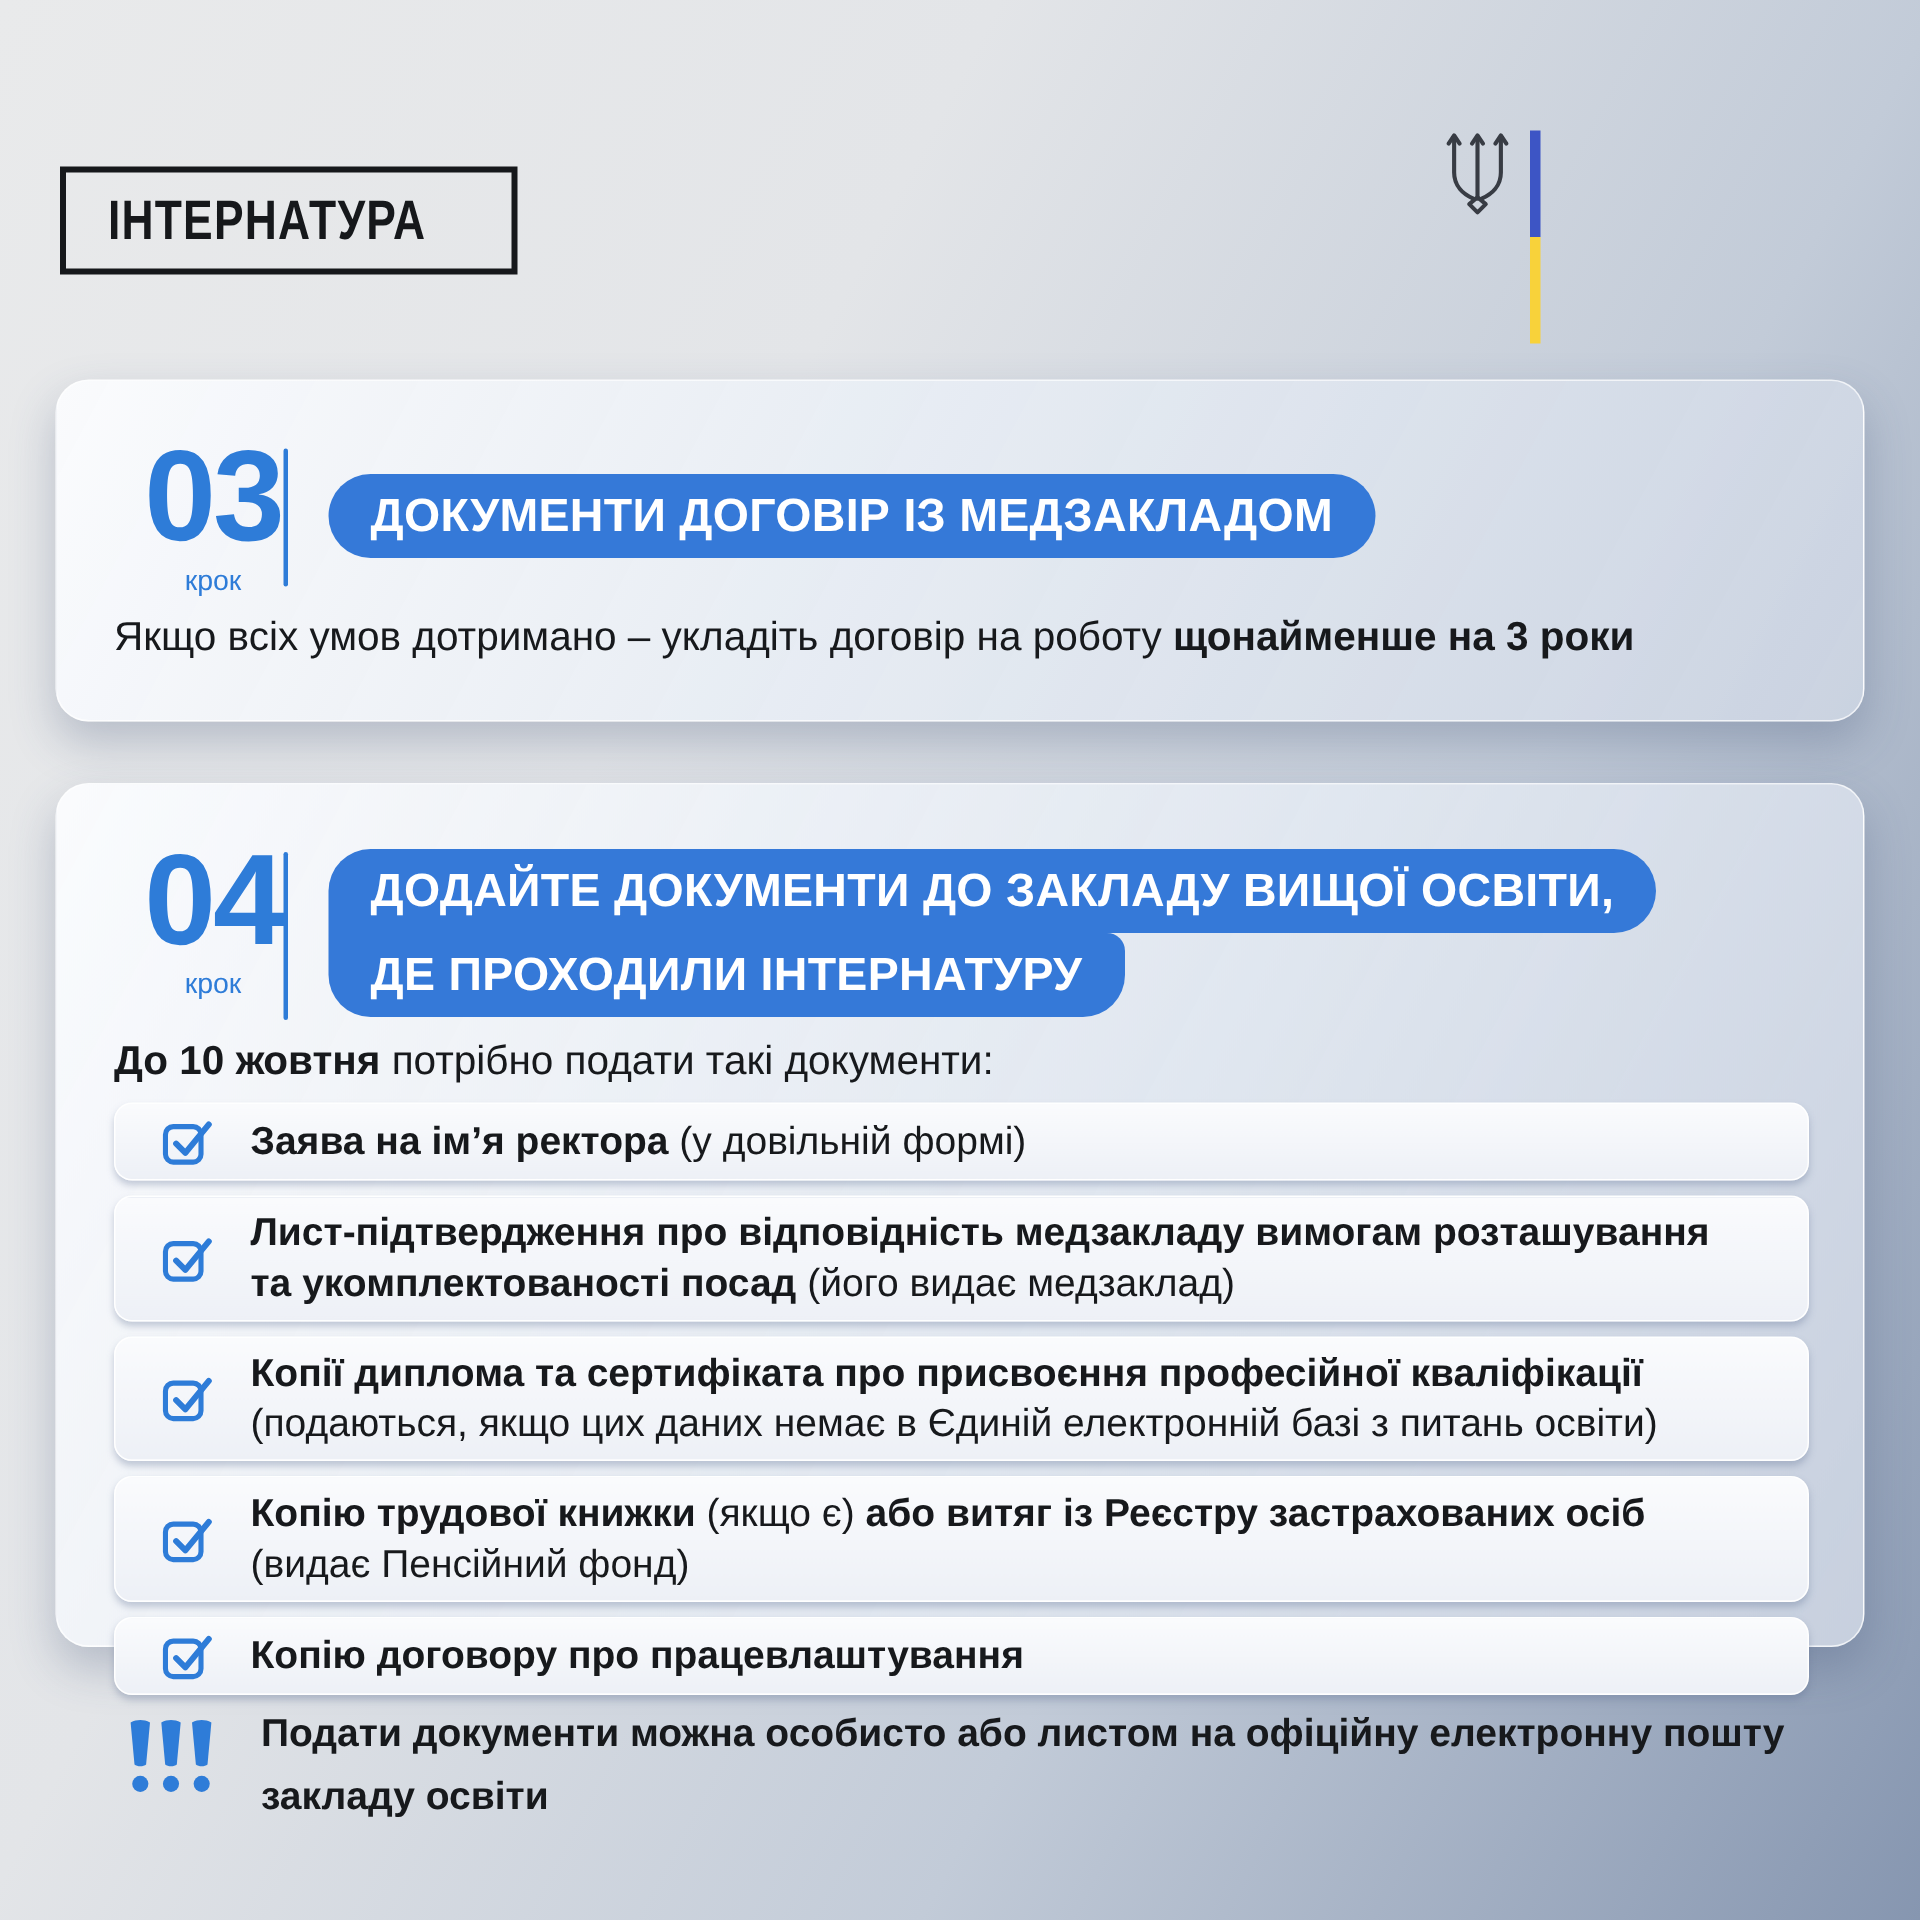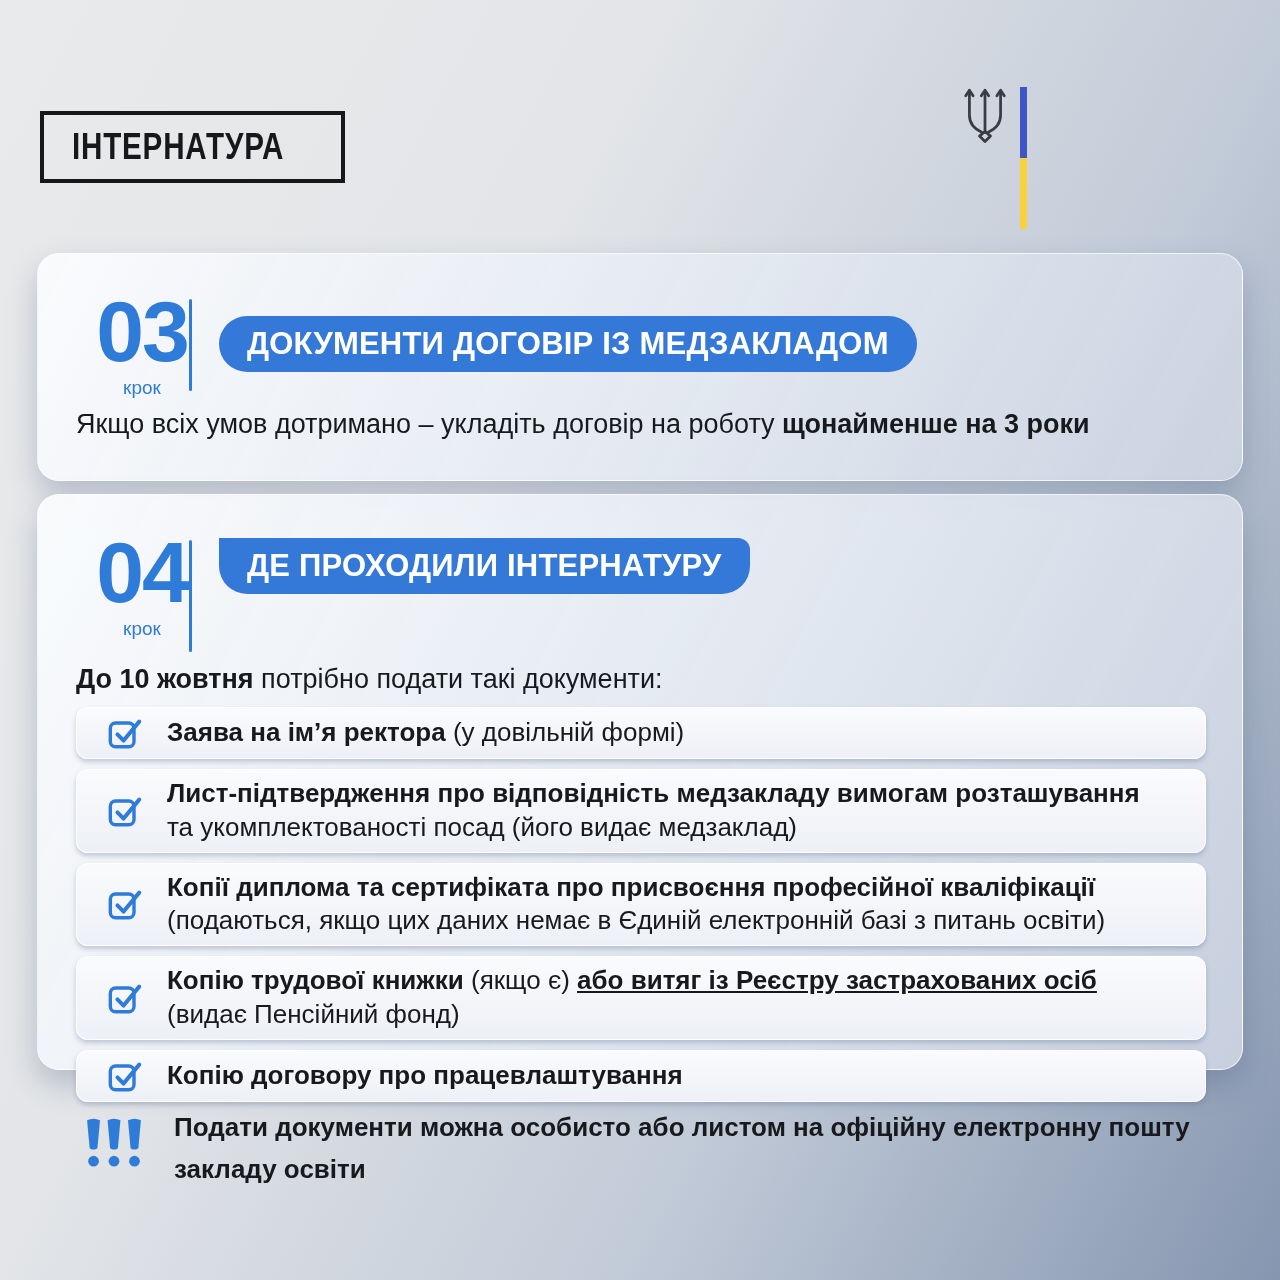--- a/index.html
+++ b/index.html
@@ -32,21 +32,21 @@
     transform:scaleX(0.7);transform-origin:left center;
   }
   
   .card{
     position:absolute;left:37px;width:1206px;border-radius:22px;box-sizing:border-box;
     background:linear-gradient(118deg,rgba(250,251,253,0.97) 0%,rgba(228,234,242,0.93) 52%,rgba(204,212,226,0.90) 100%);
     border:1px solid rgba(255,255,255,0.7);
     box-shadow:0 14px 30px rgba(60,80,115,0.28);
   }
   .card1{top:253px;height:228px;}
-  .card2{top:494px;height:576px;}
+  .card2{top:522px;height:576px;}
   .num-col{position:absolute;left:45px;top:38px;width:118px;text-align:center;}
   .step-num{font-size:86px;line-height:0.92;font-weight:700;color:#2e7cd8;letter-spacing:-2px;}
   .step-word{font-size:19px;font-weight:500;color:#2e7cd8;margin-top:6px;}
   .divider{position:absolute;left:151px;width:3px;background:#2e7cd8;border-radius:2px;}
   .card1 .divider{top:45px;height:92px;}
   .card2 .divider{top:45px;height:112px;}
   .pill-stack{position:absolute;left:181px;}
   .card1 .pill-stack{top:62px;}
   .card2 .pill-stack{top:43px;}
   .pill{
@@ -119,52 +119,53 @@
     <p class="body-text"><span style="font-weight: 400;">Якщо всіх умов дотримано – укладіть договір на роботу </span><span style="font-weight: 700;">щонайменше на 3 роки</span></p>
   </section>
 
   <section class="card card2">
     <div class="num-col">
       <div class="step-num">04</div>
       <div class="step-word">крок</div>
     </div>
     <div class="divider"></div>
     <div class="pill-stack">
+      <div class="pill pill-top">ДОДАЙТЕ ДОКУМЕНТИ ДО ЗАКЛАДУ ВИЩОЇ ОСВІТИ,</div>
       <div class="pill pill-bottom">ДЕ ПРОХОДИЛИ ІНТЕРНАТУРУ</div>
     </div>
     <p class="lead"><span style="font-weight: 700;">До 10 жовтня</span><span style="font-weight: 400;"> потрібно подати такі документи:</span></p>
 
     <div class="rows">
       <div class="row">
         <svg class="checkbox" viewBox="0 0 38 36" fill="none" stroke="#2e7cd8" stroke-linecap="round" stroke-linejoin="round">
           <rect x="3.5" y="7.5" width="25" height="25" rx="5.5" stroke-width="3.6"></rect>
           <path d="M11 19.5 l6.5 6.5 L34 6" stroke-width="4.2"></path>
         </svg>
         <div class="row-text"><span style="font-weight: 700;">Заява на ім’я ректора </span><span style="font-weight: 400;">(у довільній формі)</span></div>
       </div>
       <div class="row">
         <svg class="checkbox" viewBox="0 0 38 36" fill="none" stroke="#2e7cd8" stroke-linecap="round" stroke-linejoin="round">
           <rect x="3.5" y="7.5" width="25" height="25" rx="5.5" stroke-width="3.6"></rect>
           <path d="M11 19.5 l6.5 6.5 L34 6" stroke-width="4.2"></path>
         </svg>
-        <div class="row-text"><span style="font-weight: 700;">Лист-підтвердження про відповідність медзакладу вимогам розташування</span><br><span style="font-weight: 400;">та укомплектованості посад </span><span style="font-weight: 400;">(його видає медзаклад)</span></div>
+        <div class="row-text"><span style="font-weight: 700;">Лист-підтвердження про відповідність медзакладу вимогам розташування</span><br><span style="font-weight: 700;">та укомплектованості посад </span><span style="font-weight: 400;">(його видає медзаклад)</span></div>
       </div>
       <div class="row">
         <svg class="checkbox" viewBox="0 0 38 36" fill="none" stroke="#2e7cd8" stroke-linecap="round" stroke-linejoin="round">
           <rect x="3.5" y="7.5" width="25" height="25" rx="5.5" stroke-width="3.6"></rect>
           <path d="M11 19.5 l6.5 6.5 L34 6" stroke-width="4.2"></path>
         </svg>
         <div class="row-text"><span style="font-weight: 700;">Копії диплома та сертифіката про присвоєння професійної кваліфікації</span><br><span style="font-weight: 400;">(подаються, якщо цих даних немає в Єдиній електронній базі з питань освіти)</span></div>
       </div>
       <div class="row">
         <svg class="checkbox" viewBox="0 0 38 36" fill="none" stroke="#2e7cd8" stroke-linecap="round" stroke-linejoin="round">
           <rect x="3.5" y="7.5" width="25" height="25" rx="5.5" stroke-width="3.6"></rect>
           <path d="M11 19.5 l6.5 6.5 L34 6" stroke-width="4.2"></path>
         </svg>
-        <div class="row-text"><span style="font-weight: 700;">Копію трудової книжки </span><span style="font-weight: 400;">(якщо є) </span><span style="font-weight: 700; text-decoration: underline;">або витяг із Реєстру застрахованих осіб</span><br><span style="font-weight: 400;">(видає Пенсійний фонд)</span></div>
+        <div class="row-text"><span style="font-weight: 700;">Копію трудової книжки </span><span style="font-weight: 400;">(якщо є) </span><span style="font-weight: 700;">або витяг із Реєстру застрахованих осіб</span><br><span style="font-weight: 400;">(видає Пенсійний фонд)</span></div>
       </div>
       <div class="row">
         <svg class="checkbox" viewBox="0 0 38 36" fill="none" stroke="#2e7cd8" stroke-linecap="round" stroke-linejoin="round">
           <rect x="3.5" y="7.5" width="25" height="25" rx="5.5" stroke-width="3.6"></rect>
           <path d="M11 19.5 l6.5 6.5 L34 6" stroke-width="4.2"></path>
         </svg>
         <div class="row-text"><span style="font-weight: 700;">Копію договору про працевлаштування</span></div>
       </div>
     </div>
 

